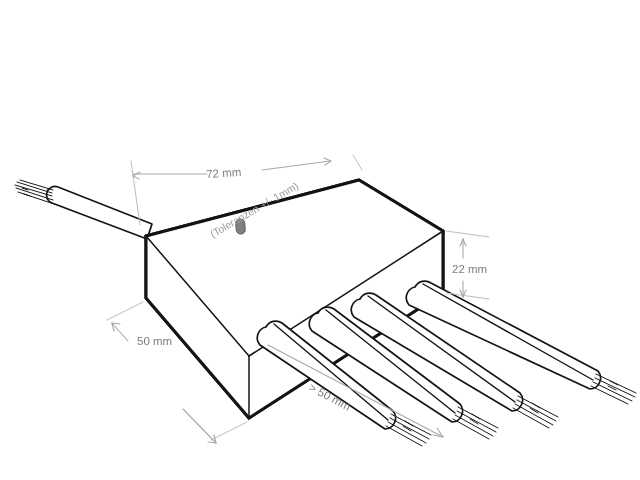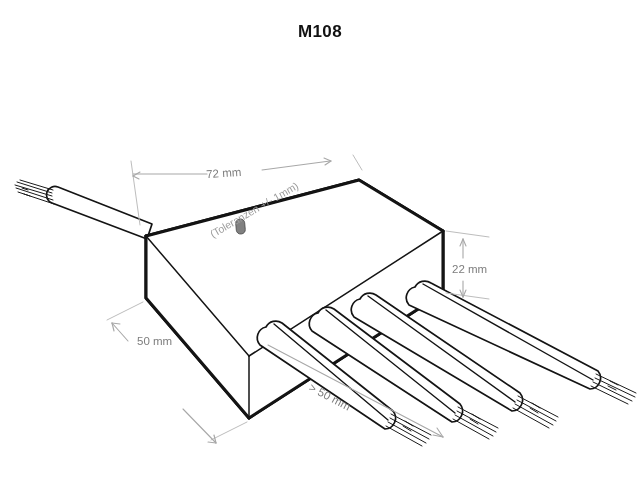--- a/index.html
+++ b/index.html
@@ -103,21 +103,20 @@
     fill: #808080;
     stroke: #4a4a4a;
     stroke-width: 0.8;
   }
 </style>
 </head>
 <body>
 
 <div id="stage">
 
-  <div id="title">M108</div>
 
   <svg id="drawing" width="640" height="480" viewBox="0 0 640 480">
 
     <g>
       <path class="cable-body" d="M 147,239 L 52,203 A 8.5,8.5 0 0 1 58,187 L 152,224 Z"></path>
       <g>
         <path class="strand" d="M 54,204 L 18,192"></path>
         <path class="strand" d="M 53,200 L 16,188"></path>
         <path class="strand" d="M 52,196 L 15,185"></path>
         <path class="strand" d="M 52,193 L 17,182"></path>

